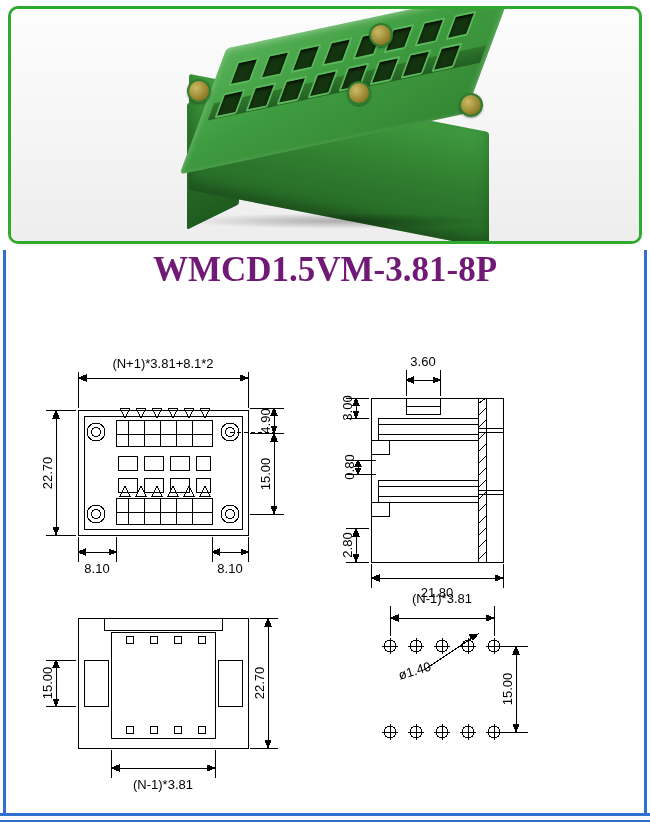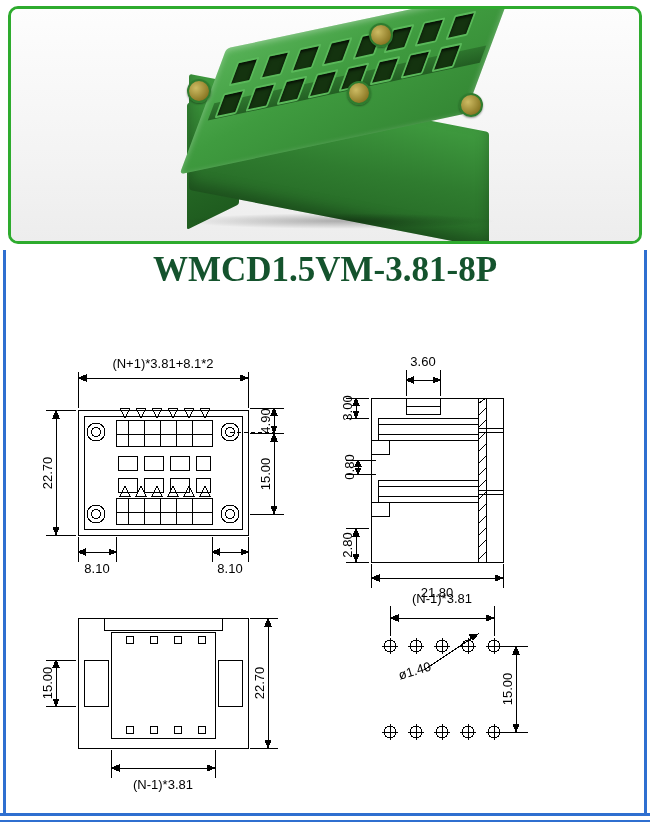--- a/index.html
+++ b/index.html
@@ -133,21 +133,21 @@
   .title {
     position: absolute;
     left: 0;
     top: 250px;
     width: 650px;
     text-align: center;
     font-family: "Liberation Serif", serif;
     font-weight: bold;
     font-size: 35px;
     letter-spacing: 0px;
-    color: #14532d;
+    color: #701a75;
   }
 
   
   .drawings {
     position: absolute;
     left: 16px;
     top: 300px;
     width: 650px;
     height: 500px;
   }

